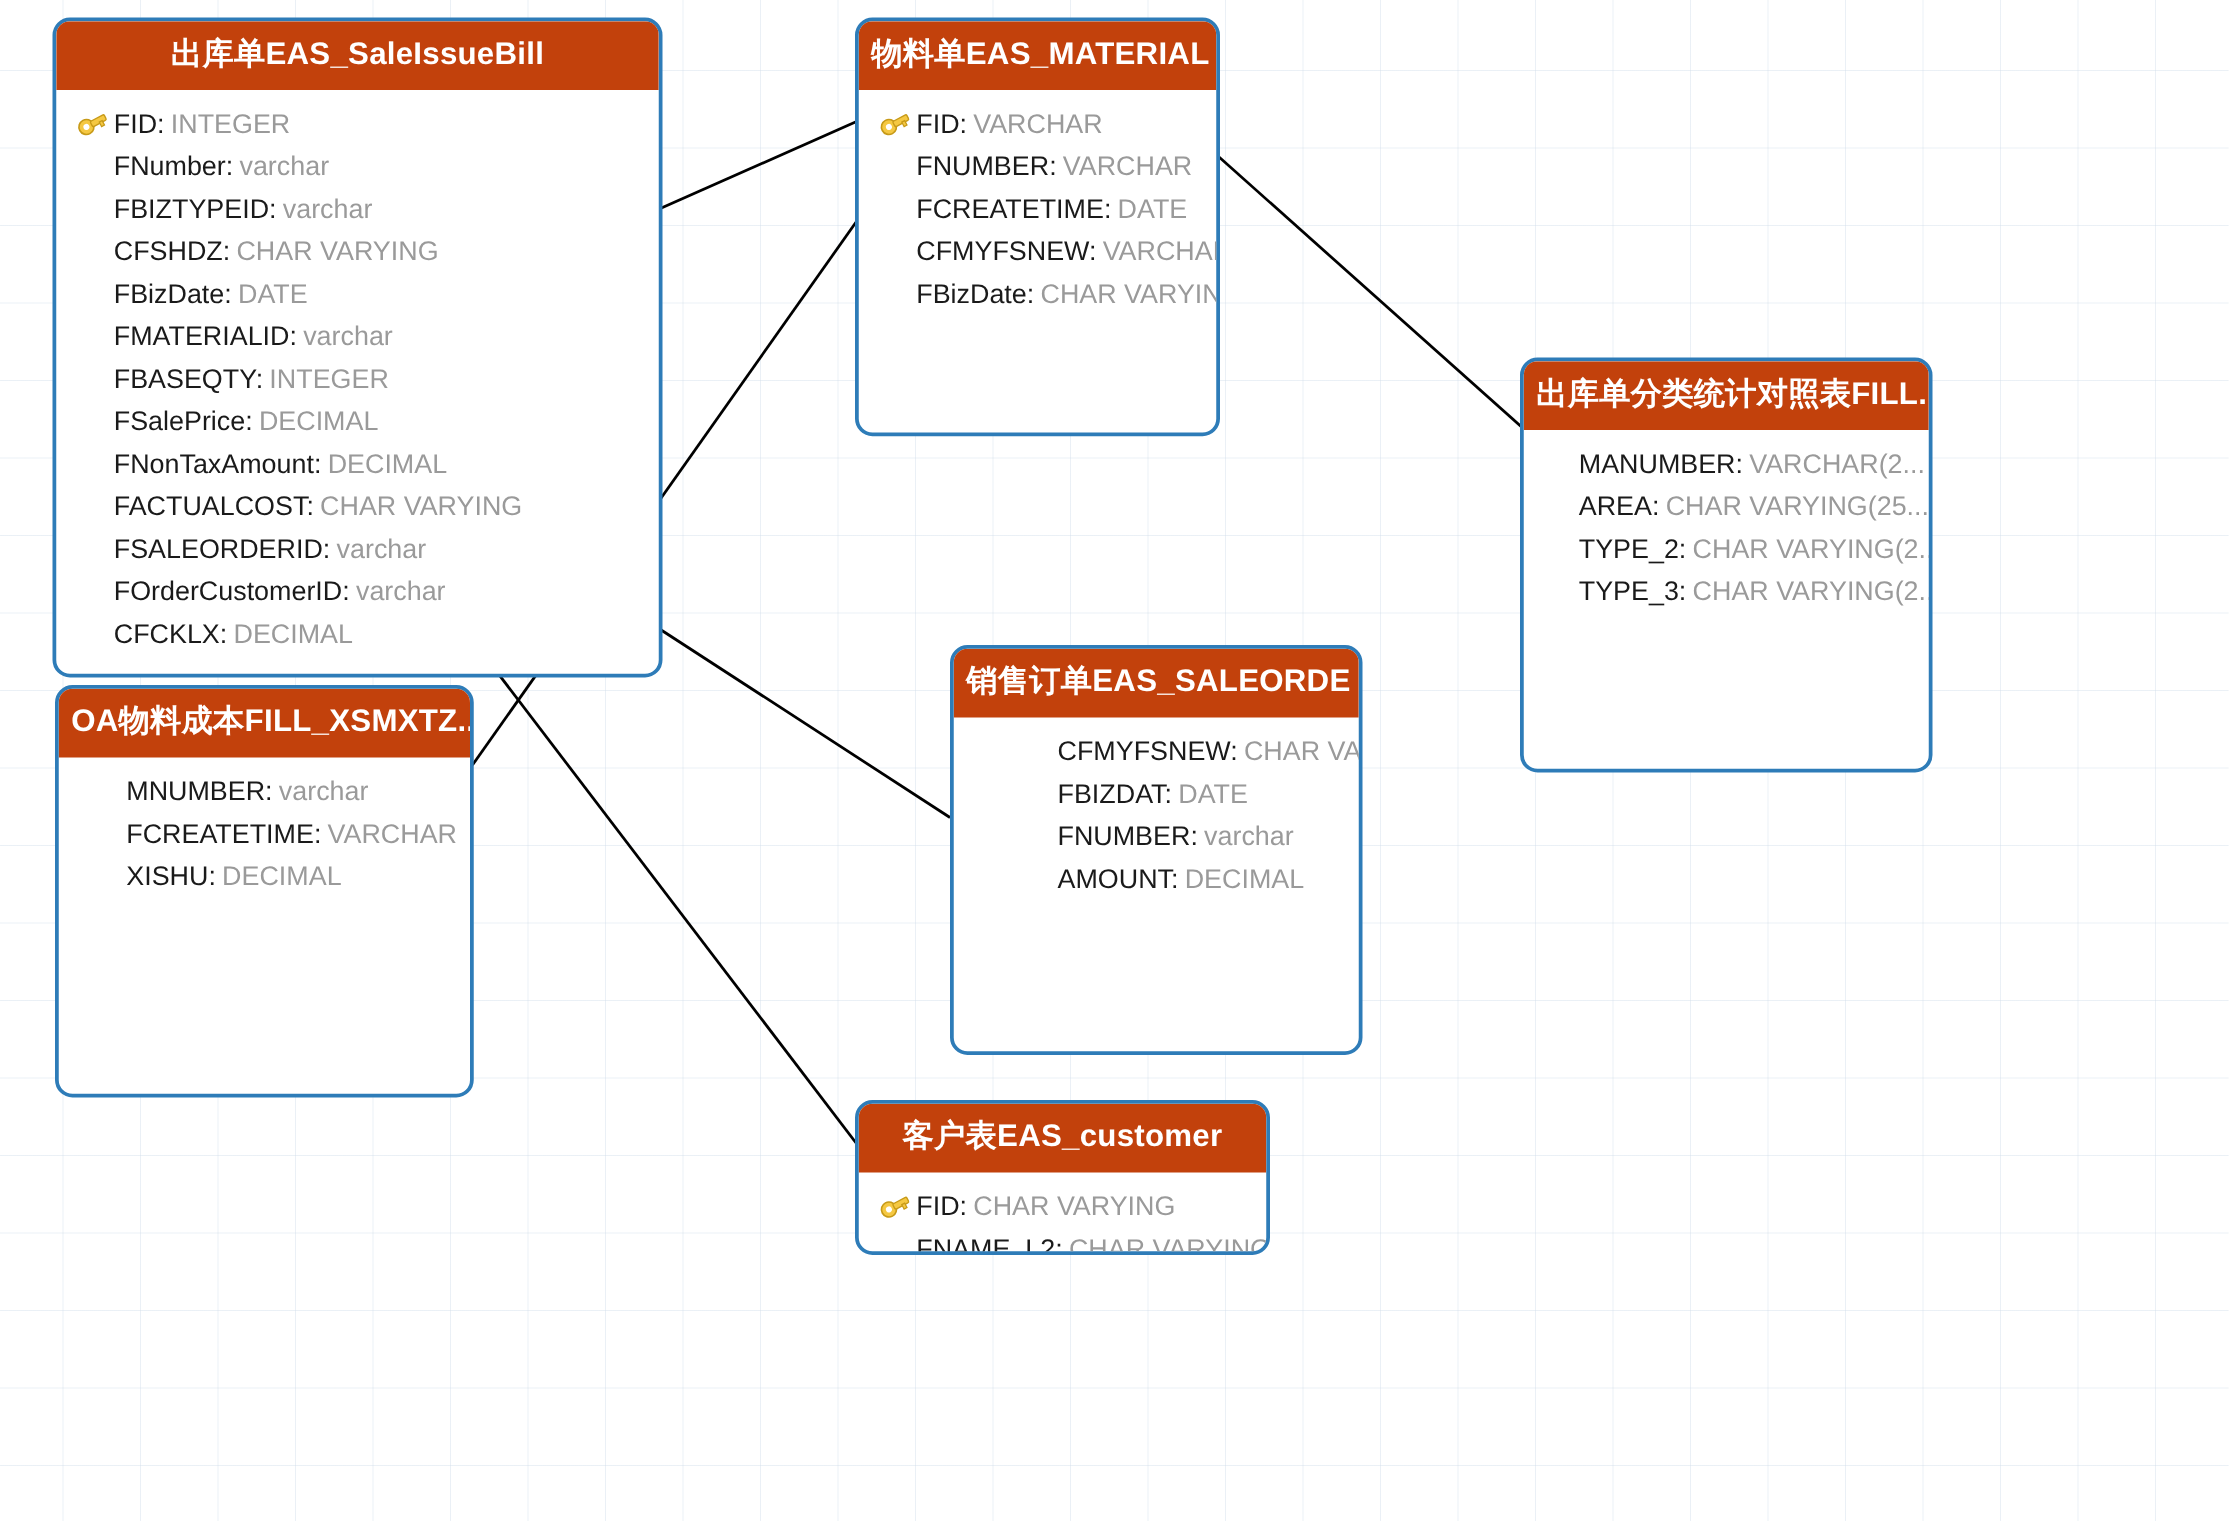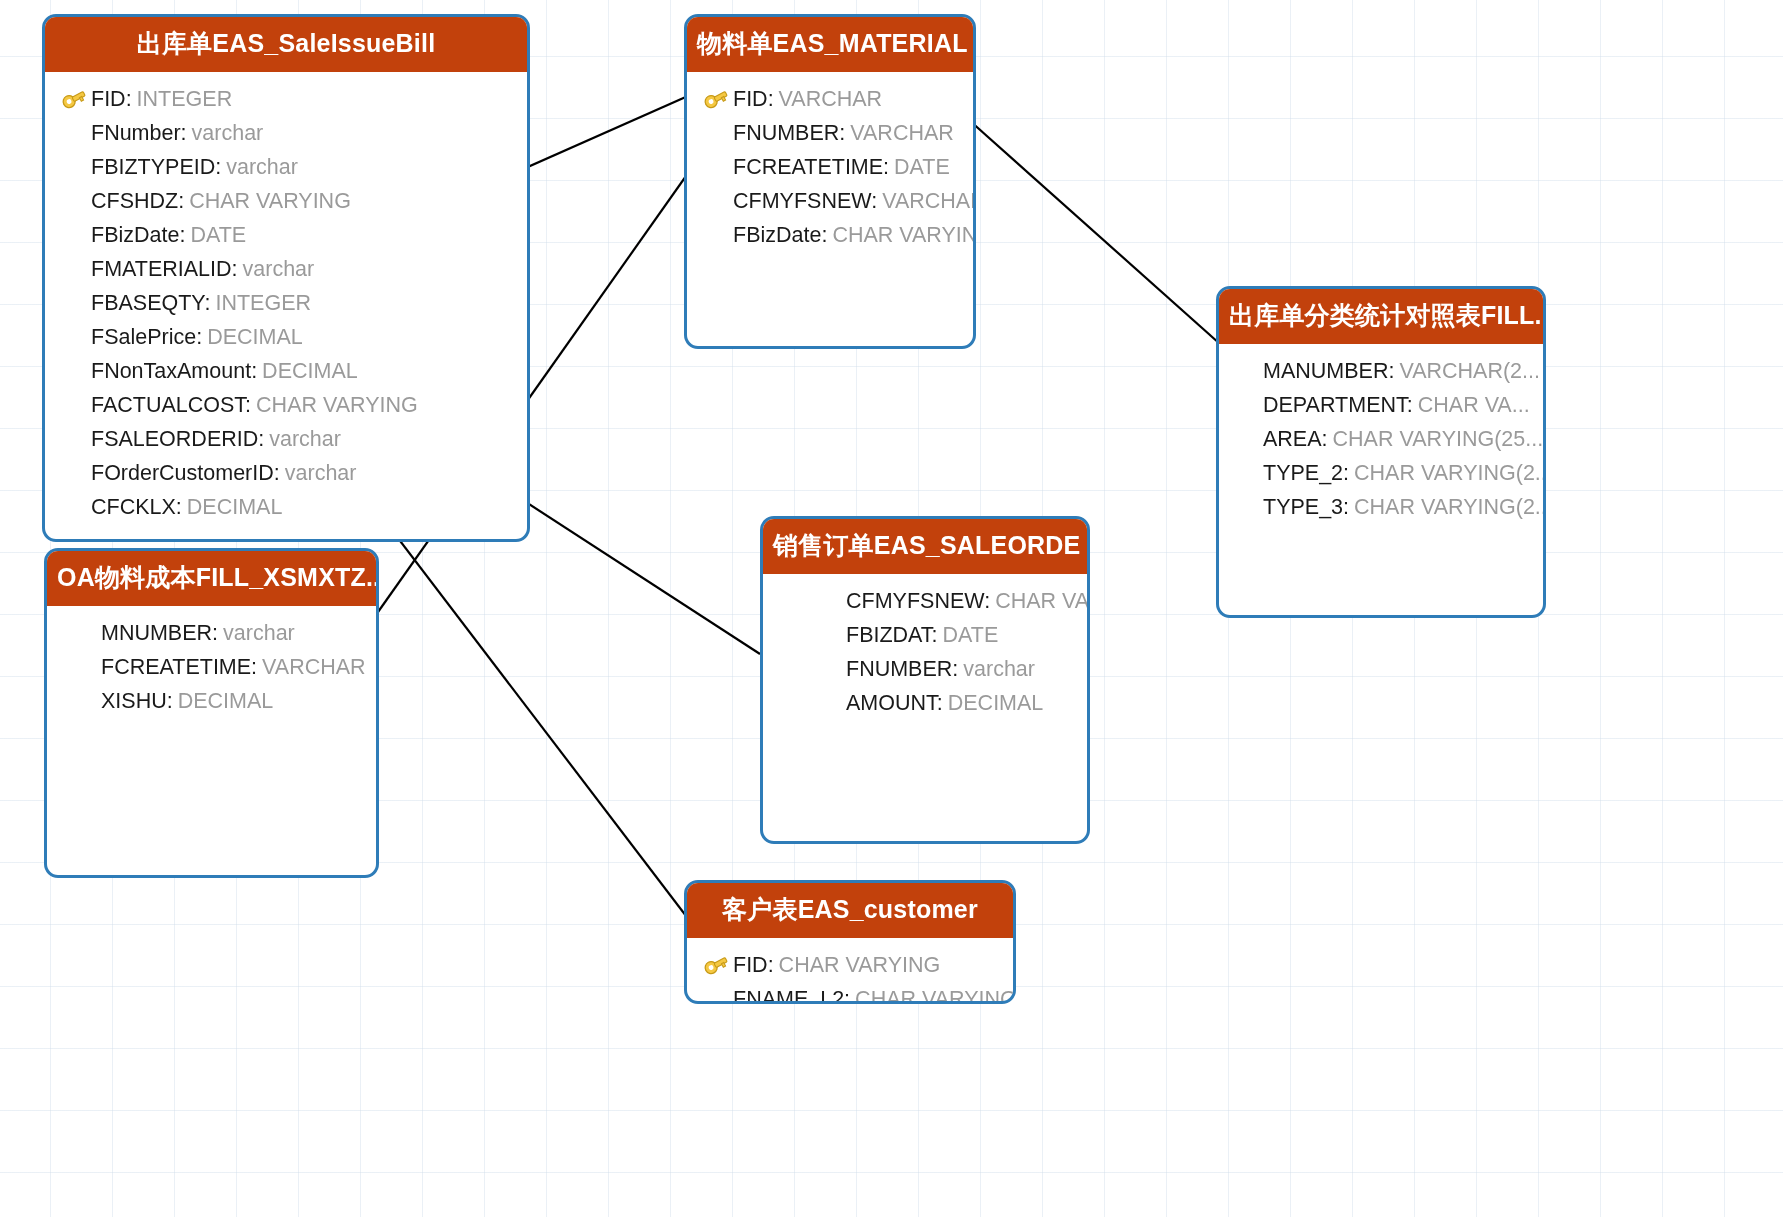--- a/index.html
+++ b/index.html
@@ -368,34 +368,20 @@
         <span class="keycell empty">
           <svg width="26" height="22" viewBox="0 0 26 22" aria-hidden="true">
             <g transform="rotate(-28 13 11)">
               <circle cx="7.5" cy="11" r="6" fill="#F5C842" stroke="#C79A18" stroke-width="1.3"></circle>
               <circle cx="7.5" cy="11" r="2.4" fill="#ffffff"></circle>
               <rect x="12" y="8.6" width="12.5" height="4.8" rx="1.2" fill="#F5C842" stroke="#C79A18" stroke-width="1.1"></rect>
               <rect x="18.4" y="12.4" width="2.6" height="4" fill="#F5C842" stroke="#C79A18" stroke-width="1"></rect>
             </g>
           </svg>
         </span>
-        <span class="aname">DEPARTMENT:</span>
-        <span class="atype">CHAR VA...</span>
-      </div>
-      <div class="attr">
-        <span class="keycell empty">
-          <svg width="26" height="22" viewBox="0 0 26 22" aria-hidden="true">
-            <g transform="rotate(-28 13 11)">
-              <circle cx="7.5" cy="11" r="6" fill="#F5C842" stroke="#C79A18" stroke-width="1.3"></circle>
-              <circle cx="7.5" cy="11" r="2.4" fill="#ffffff"></circle>
-              <rect x="12" y="8.6" width="12.5" height="4.8" rx="1.2" fill="#F5C842" stroke="#C79A18" stroke-width="1.1"></rect>
-              <rect x="18.4" y="12.4" width="2.6" height="4" fill="#F5C842" stroke="#C79A18" stroke-width="1"></rect>
-            </g>
-          </svg>
-        </span>
         <span class="aname">AREA:</span>
         <span class="atype">CHAR VARYING(25...</span>
       </div>
       <div class="attr">
         <span class="keycell empty">
           <svg width="26" height="22" viewBox="0 0 26 22" aria-hidden="true">
             <g transform="rotate(-28 13 11)">
               <circle cx="7.5" cy="11" r="6" fill="#F5C842" stroke="#C79A18" stroke-width="1.3"></circle>
               <circle cx="7.5" cy="11" r="2.4" fill="#ffffff"></circle>
               <rect x="12" y="8.6" width="12.5" height="4.8" rx="1.2" fill="#F5C842" stroke="#C79A18" stroke-width="1.1"></rect>

